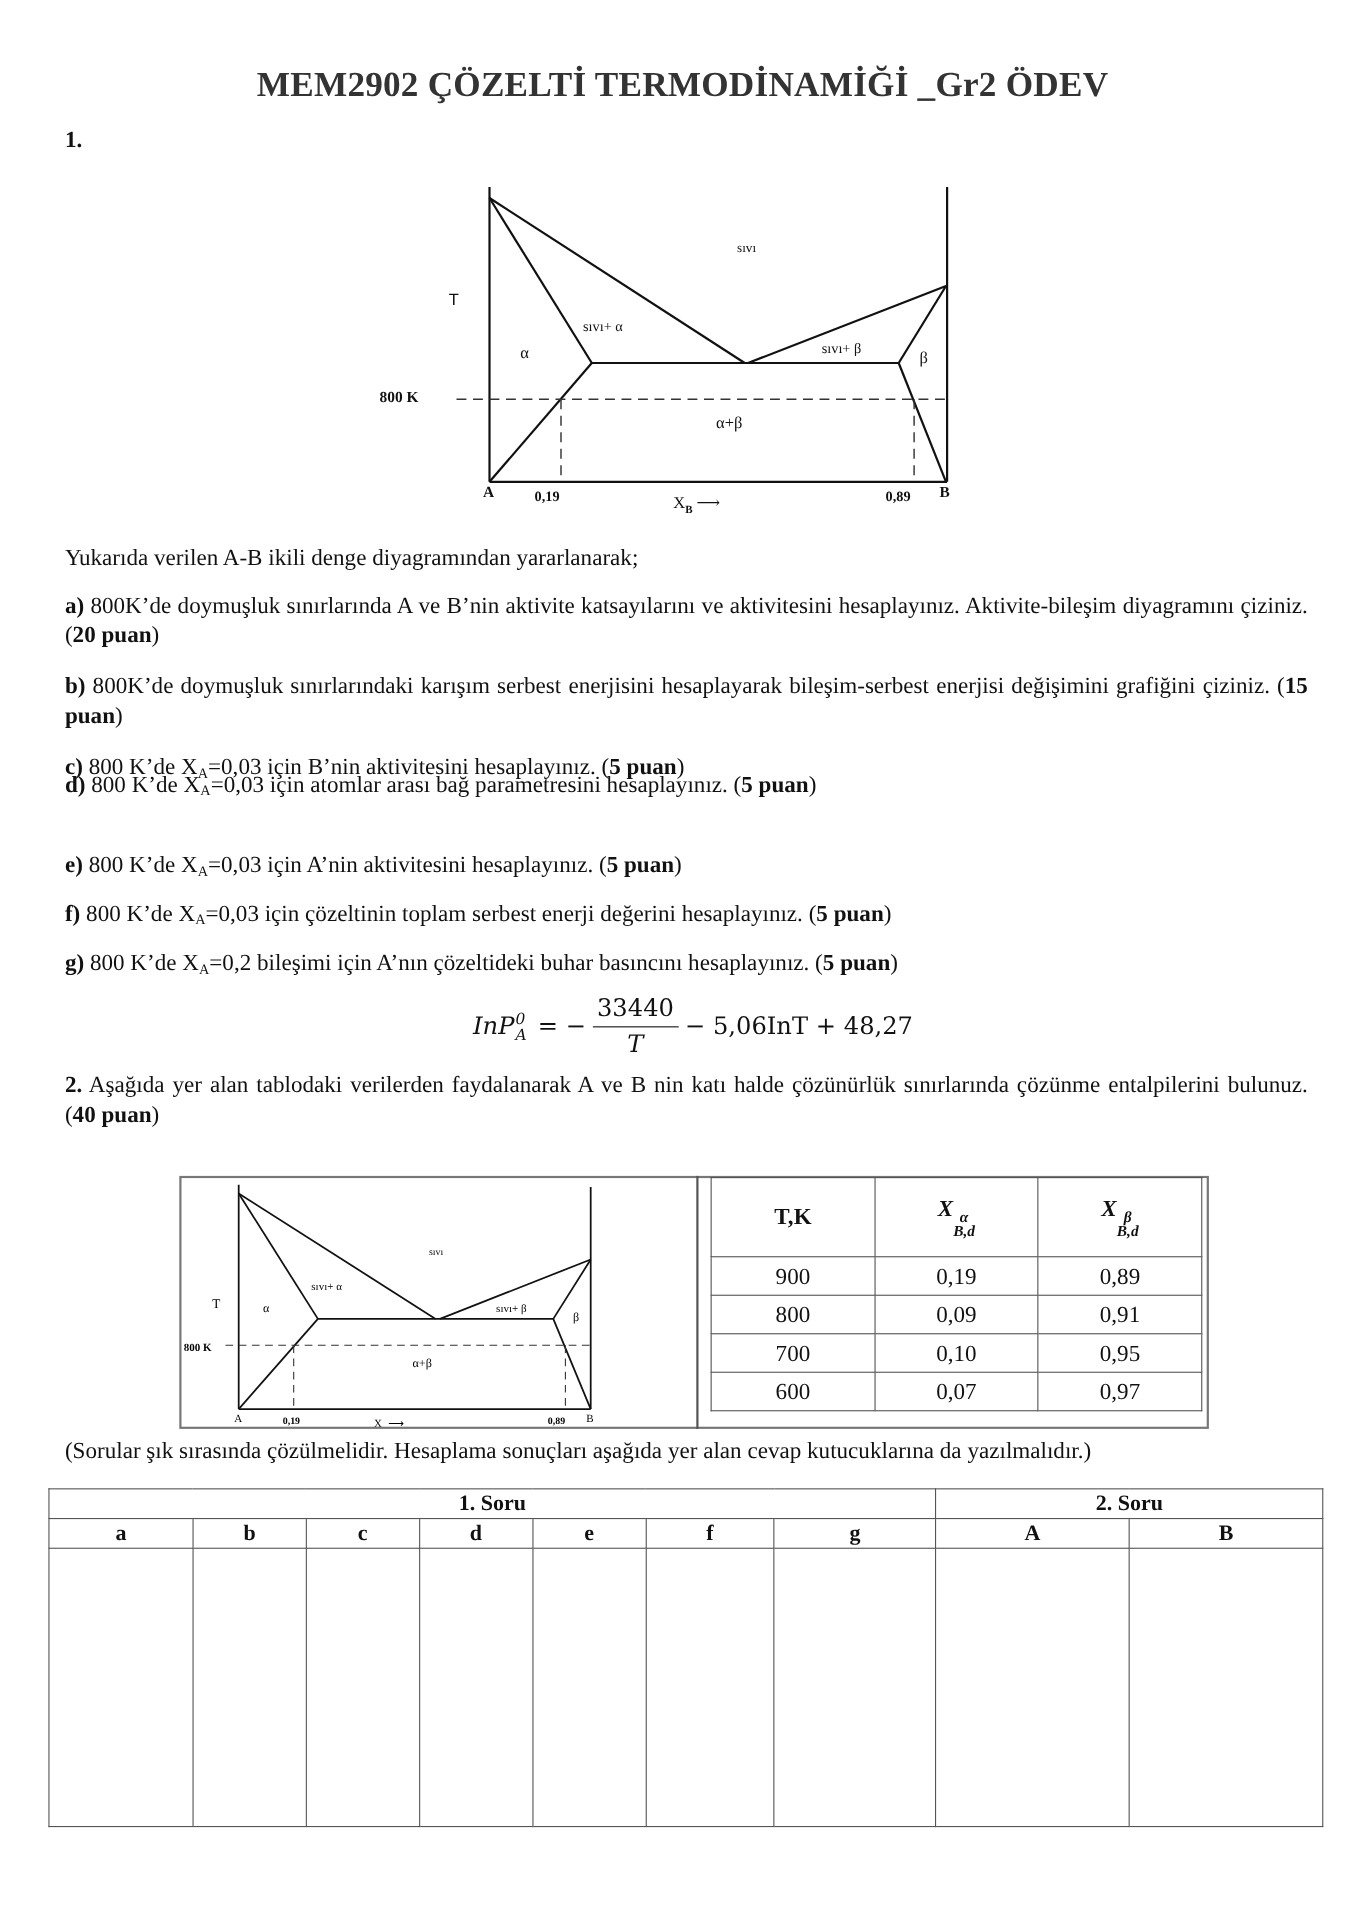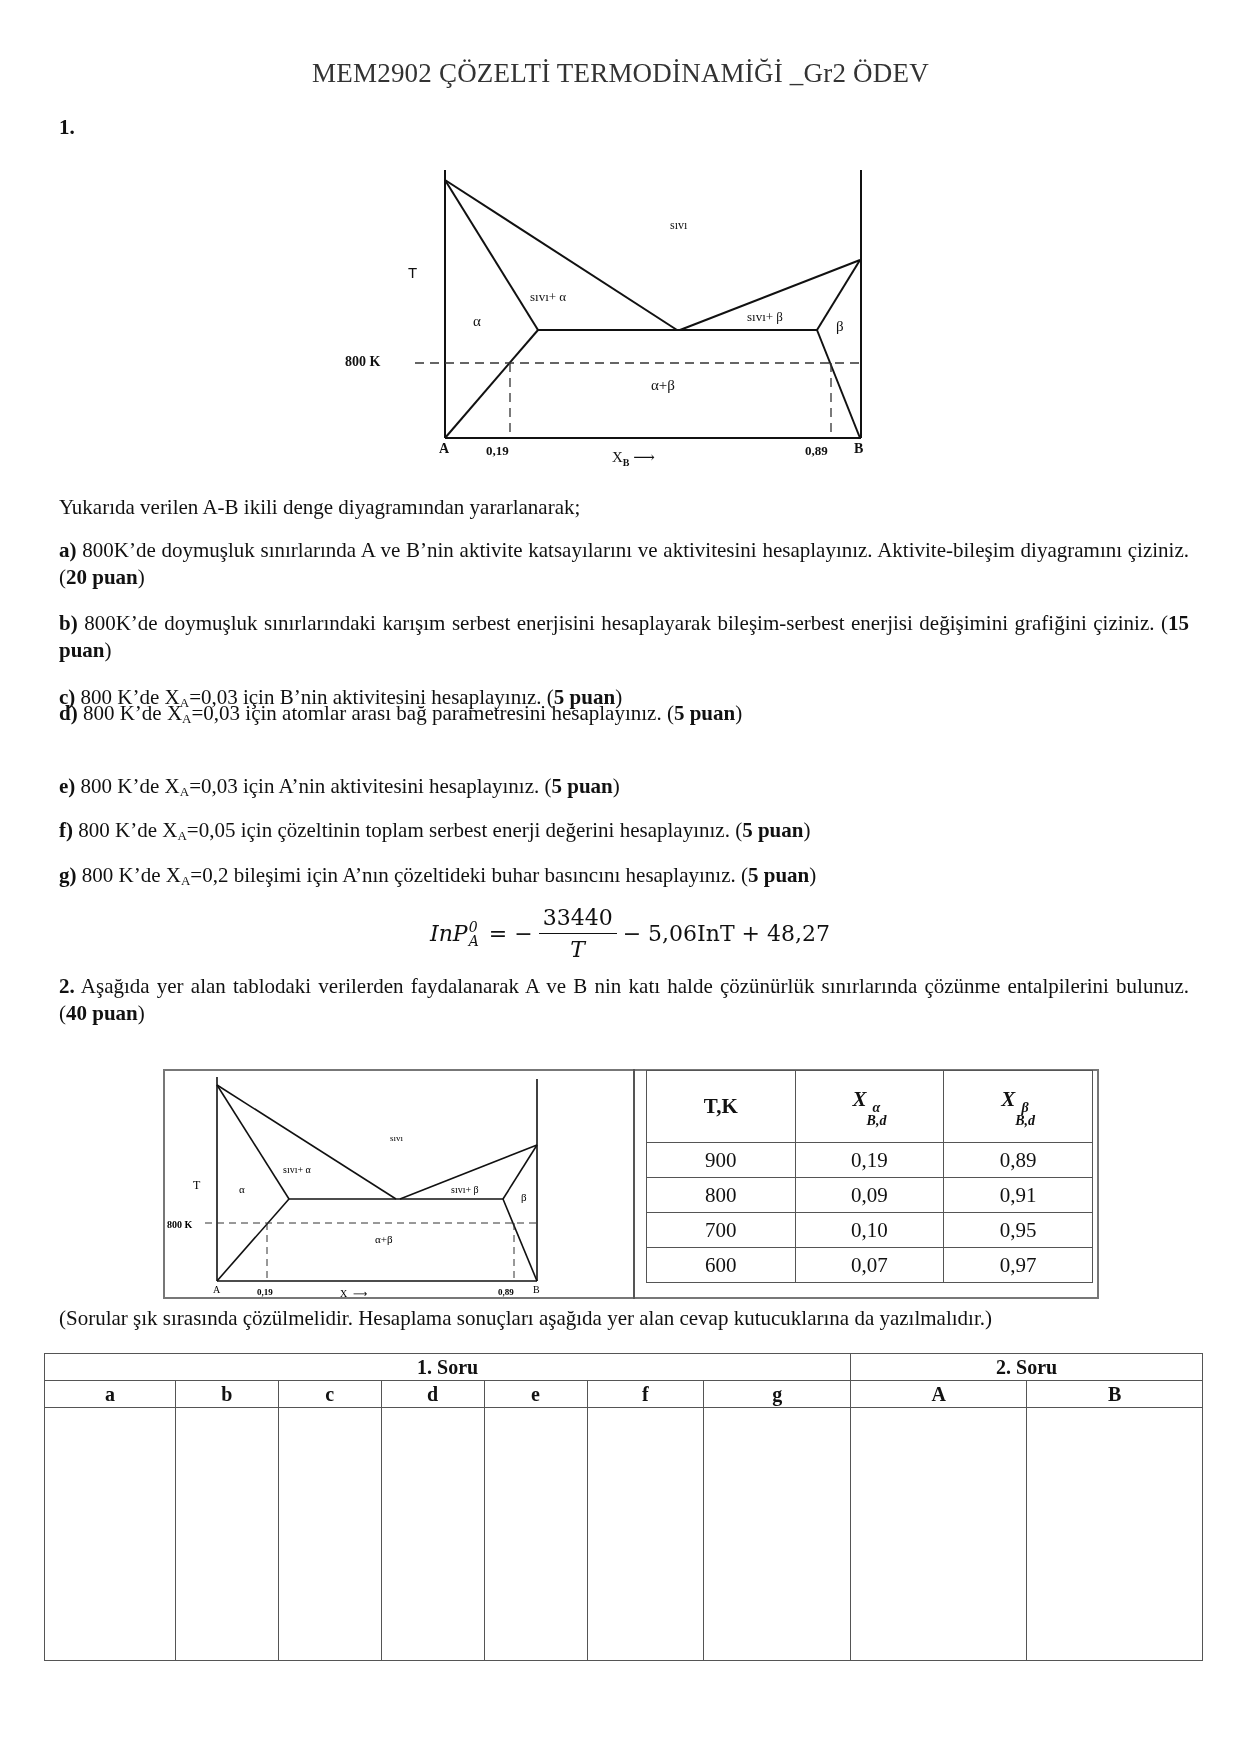--- a/index.html
+++ b/index.html
@@ -1,19 +1,19 @@
 <!DOCTYPE html>
 <html><head>
 <meta charset="utf-8">
 <style>
   * { box-sizing: border-box; margin: 0; padding: 0; }
   html, body { width: 1241px; height: 1755px; background: #ffffff; }
   body { font-family: "Liberation Serif", "DejaVu Serif", serif; color: #111; position: relative; overflow: hidden; }
   .abs { position: absolute; }
-  .title { left: 0; width: 1241px; top: 58px; text-align: center; font-weight: normal; font-size: 27px; color: #333; letter-spacing: 0.2px; }
+  .title { left: 0; width: 1241px; top: 58px; text-align: center; font-weight: bold; font-size: 32px; color: #333; letter-spacing: 0.2px; }
   .qnum { font-weight: bold; font-size: 21px; }
   .para { left: 59px; width: 1130px; font-size: 21px; line-height: 27px; text-align: justify; }
   .para b { font-weight: bold; }
   sub.s { font-size: 13px; vertical-align: -3px; }
   .formula { font-family: "DejaVu Serif", serif; font-size: 22px; display: flex; align-items: center; }
   .frac { display: inline-flex; flex-direction: column; align-items: center; margin: 0 6px; }
   .frac .num { padding: 0 4px 3px 4px; border-bottom: 1.5px solid #111; }
   .frac .den { padding-top: 3px; font-style: italic; }
   .it { font-style: italic; }
   table.data { border-collapse: collapse; font-size: 21px; }
@@ -71,21 +71,21 @@
   <span class="abs" style="left:242px; top:290px; font-size:15px;"><span>X</span><sub style="font-size:10px; font-weight:bold;">B</sub> <span>⟶</span></span>
 </div>
 
 <div class="abs para" style="top:494px;">Yukarıda verilen A-B ikili denge diyagramından yararlanarak;</div>
 
 <div class="abs para" style="top:537px;"><b>a)</b><span> 800K’de doymuşluk sınırlarında A ve B’nin aktivite katsayılarını ve aktivitesini hesaplayınız. Aktivite-bileşim diyagramını çiziniz. (</span><b>20 puan</b><span>)</span></div>
 <div class="abs para" style="top:610px;"><b>b)</b><span> 800K’de doymuşluk sınırlarındaki karışım serbest enerjisini hesaplayarak bileşim-serbest enerjisi değişimini grafiğini çiziniz. (</span><b>15 puan</b><span>)</span></div>
 <div class="abs para" style="top:684px;"><b>c)</b><span> 800 K’de X</span><sub class="s">A</sub><span>=0,03 için B’nin aktivitesini hesaplayınız. (</span><b>5 puan</b><span>)</span></div>
 <div class="abs para" style="top:700px;"><b>d)</b><span> 800 K’de X</span><sub class="s">A</sub><span>=0,03 için atomlar arası bağ parametresini hesaplayınız. (</span><b>5 puan</b><span>)</span></div>
 <div class="abs para" style="top:773px;"><b>e)</b><span> 800 K’de X</span><sub class="s">A</sub><span>=0,03 için A’nin aktivitesini hesaplayınız. (</span><b>5 puan</b><span>)</span></div>
-<div class="abs para" style="top:817px;"><b>f)</b><span> 800 K’de X</span><sub class="s">A</sub><span>=0,05 için çözeltinin toplam serbest enerji değerini hesaplayınız. (</span><b>5 puan</b><span>)</span></div>
+<div class="abs para" style="top:817px;"><b>f)</b><span> 800 K’de X</span><sub class="s">A</sub><span>=0,03 için çözeltinin toplam serbest enerji değerini hesaplayınız. (</span><b>5 puan</b><span>)</span></div>
 <div class="abs para" style="top:862px;"><b>g)</b><span> 800 K’de X</span><sub class="s">A</sub><span>=0,2 bileşimi için A’nın çözeltideki buhar basıncını hesaplayınız. (</span><b>5 puan</b><span>)</span></div>
 
 <div class="abs formula" style="left:430px; top:905px;">
   <span class="it">InP</span>
     <span style="display:inline-flex; flex-direction:column; font-size:14px; line-height:14px; font-style:italic; margin-left:1px;">
       <span>0</span>
       <span>A</span>
     </span>
   <span style="margin-left:10px;">= −</span>
   <span class="frac">

